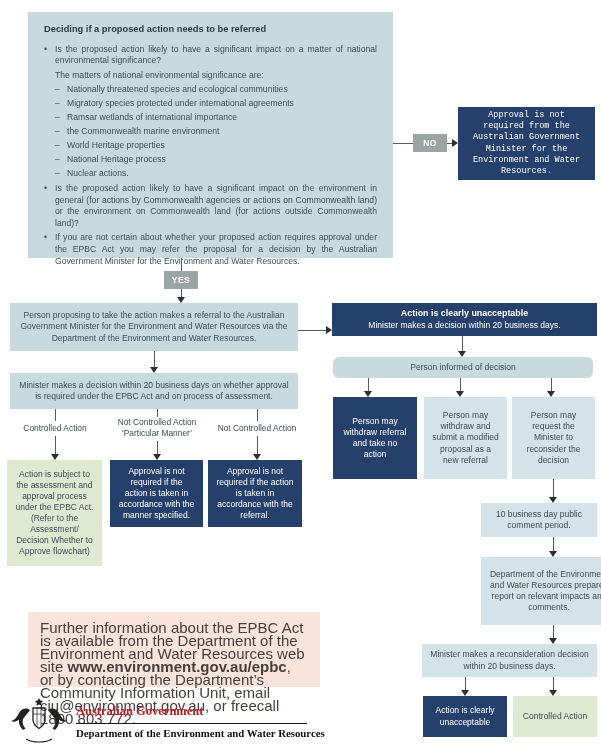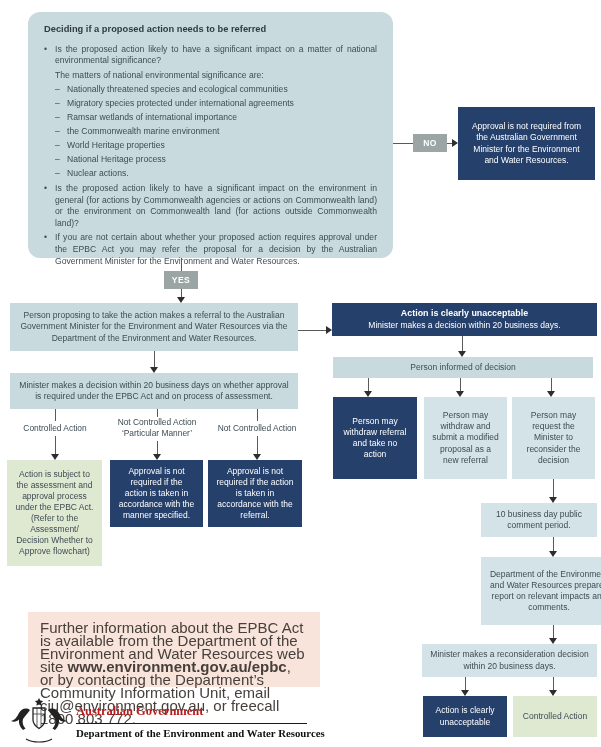--- a/index.html
+++ b/index.html
@@ -36,21 +36,21 @@
   .footer-dept{position:absolute;left:76px;top:727px;font-family:"Liberation Serif","DejaVu Serif",serif;
                font-weight:bold;font-size:10.8px;color:#111;}
   .crest{position:absolute;left:8px;top:697px;width:62px;height:48px;}
   .pad{padding:4px 8px;}
 </style>
 </head>
 <body>
 
 <div id="page">
 
-  <div class="box light main-box" style="left:28px;top:12px;width:365px;height:246px;border-radius:12px;">
+  <div class="box light main-box" style="left:28px;top:12px;width:365px;height:246px;">
     <div class="main-title">Deciding if a proposed action needs to be referred</div>
     <div class="bullet">
       <span class="mk">•</span>
       <span class="tx">Is the proposed action likely to have a significant impact on a matter of national environmental significance?</span>
     </div>
     <div class="intro">The matters of national environmental significance are:</div>
     <div class="dash">
         <span class="mk">–</span>
         <span>Nationally threatened species and ecological communities</span>
       </div>
@@ -85,21 +85,21 @@
     <div class="bullet">
       <span class="mk">•</span>
       <span class="tx">If you are not certain about whether your proposed action requires approval under the EPBC Act you may refer the proposal for a decision by the Australian Government Minister for the Environment and Water Resources.</span>
     </div>
   </div>
 
   <div class="hl" style="left:393px;top:143px;width:20px;"></div>
   <div class="tag" style="left:413px;top:134px;width:34px;height:18px;">NO</div>
   <div class="hl" style="left:447px;top:143px;width:6px;"></div>
   <div class="ar" style="left:452px;top:139px;"></div>
-  <div class="box dark pad" style="left:458px;top:107px;width:137px;height:73px;">Approval is not required from the Australian Government Minister for the Environment and Water Resources.</div>
+  <div class="box dark pad" style="left:458px;top:107px;width:137px;height:73px;font-family:Liberation Mono, monospace;">Approval is not required from the Australian Government Minister for the Environment and Water Resources.</div>
 
   <div class="vl" style="left:181px;top:258px;height:13px;"></div>
   <div class="tag" style="left:164px;top:271px;width:34px;height:18px;">YES</div>
   <div class="vl" style="left:181px;top:289px;height:8px;"></div>
   <div class="ad" style="left:177px;top:297px;"></div>
 
   <div class="box light pad" style="left:10px;top:303px;width:288px;height:48px;">Person proposing to take the action makes a referral to the Australian Government Minister for the Environment and Water Resources via the Department of the Environment and Water Resources.</div>
 
   <div class="hl" style="left:298px;top:330px;width:28px;"></div>
   <div class="ar" style="left:326px;top:326px;"></div>
@@ -108,21 +108,21 @@
     <div class="hdr-title">Action is clearly unacceptable</div>
     <div>Minister makes a decision within 20 business days.</div>
   </div>
 
   <div class="vl" style="left:154px;top:351px;height:16px;"></div>
   <div class="ad" style="left:150px;top:367px;"></div>
   <div class="box light pad" style="left:10px;top:373px;width:288px;height:36px;">Minister makes a decision within 20 business days on whether approval is required under the EPBC Act and on process of assessment.</div>
 
   <div class="vl" style="left:462px;top:336px;height:15px;"></div>
   <div class="ad" style="left:458px;top:351px;"></div>
-  <div class="box light" style="left:333px;top:357px;width:260px;height:21px;">Person informed of decision</div>
+  <div class="box light" style="left:333px;top:357px;width:260px;height:21px;border-radius:6px;">Person informed of decision</div>
 
   <div class="vl" style="left:368px;top:378px;height:13px;"></div>
   <div class="ad" style="left:364px;top:391px;"></div>
   <div class="vl" style="left:460px;top:378px;height:13px;"></div>
   <div class="ad" style="left:456px;top:391px;"></div>
   <div class="vl" style="left:551px;top:378px;height:13px;"></div>
   <div class="ad" style="left:547px;top:391px;"></div>
 
   <div class="box lighter pad" style="left:424px;top:397px;width:83px;height:82px;">Person may withdraw and submit a modified proposal as a new referral</div>
   <div class="box dark pad" style="left:333px;top:397px;width:84px;height:82px;">Person may withdraw referral and take no action</div>

